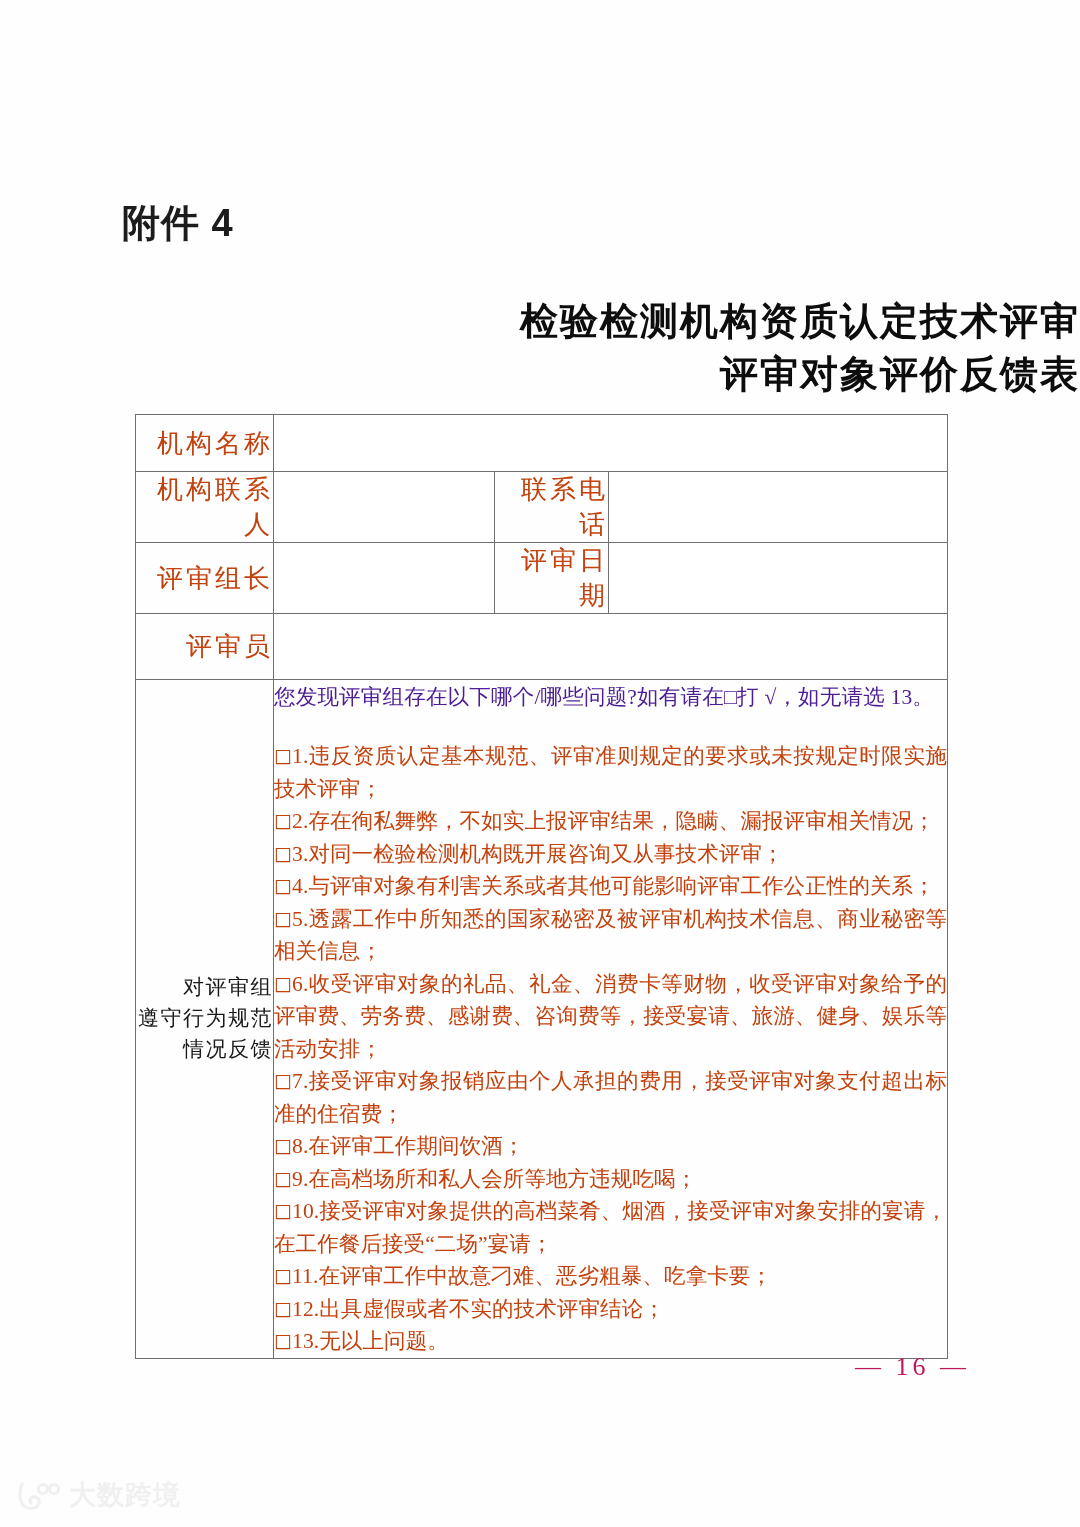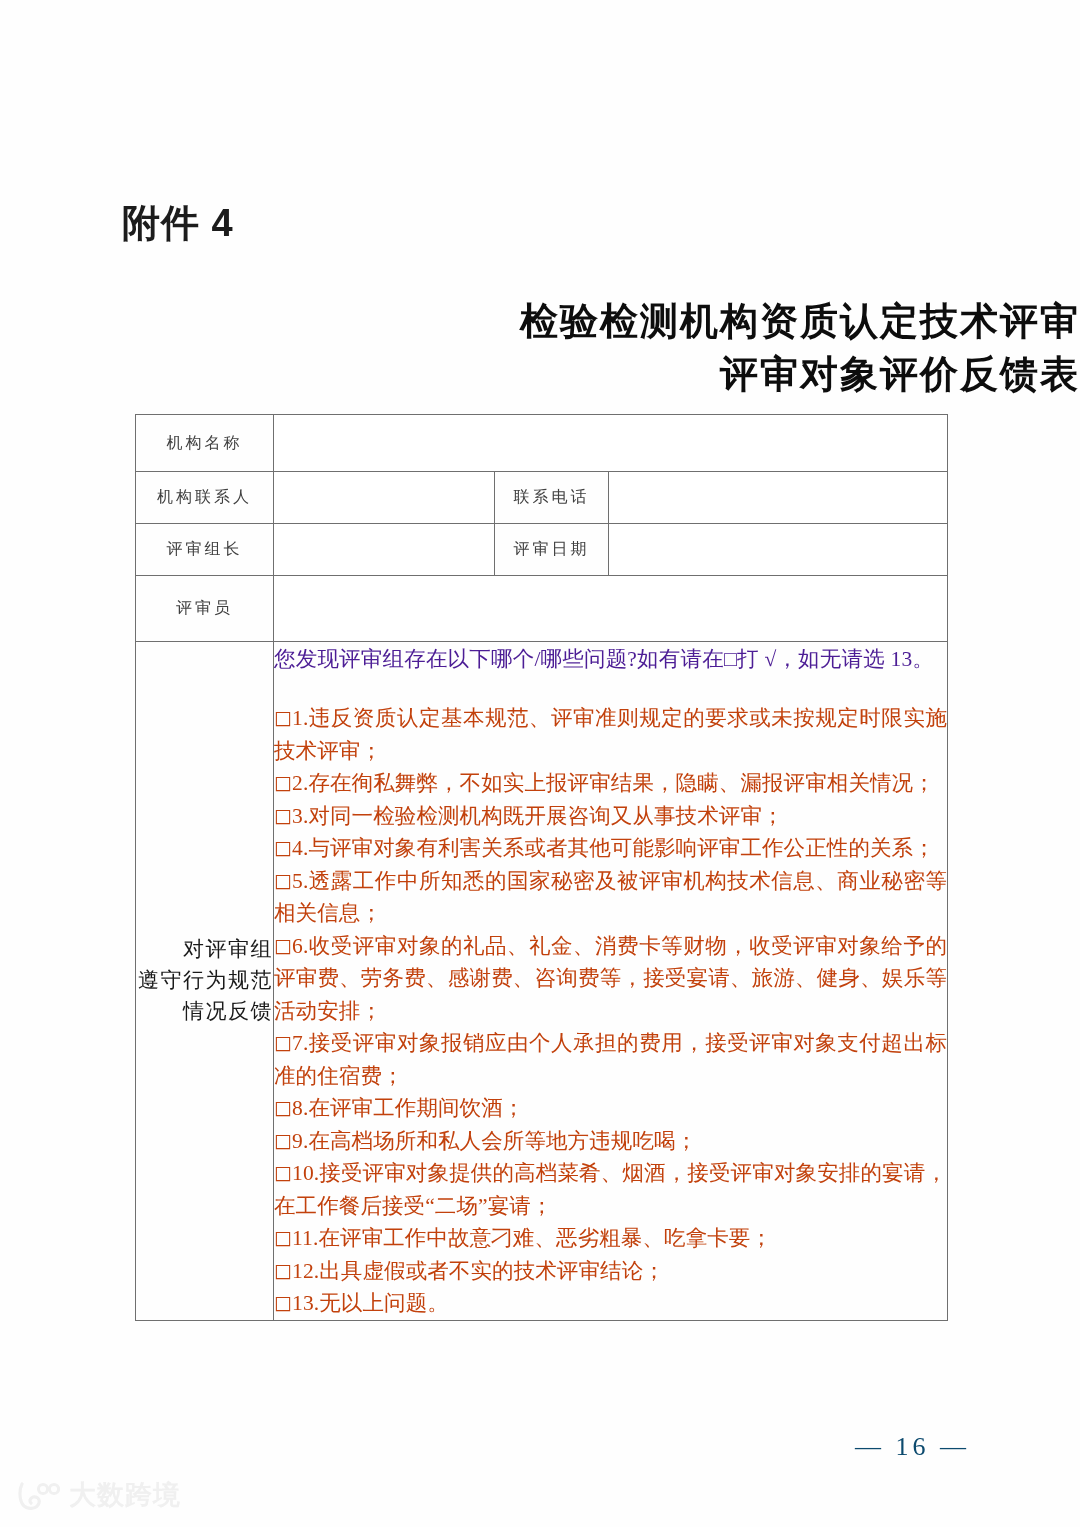--- a/index.html
+++ b/index.html
@@ -59,24 +59,24 @@
     border-collapse: collapse;
     table-layout: fixed;
     font-family: "Liberation Serif", "DejaVu Serif", serif;
   }
   .form-table td {
     border: 1.3px solid #6f6f6f;
     padding: 0;
     vertical-align: middle;
   }
   .label-cell {
-    text-align: center;
-    font-size: 16px;
+    text-align: right;
+    font-size: 26px;
     letter-spacing: 3px;
-    color: #404040;
+    color: #c2410c;
     padding: 6px 4px;
   }
   .value-cell {
     background: #ffffff;
   }
 
   .row-h-a { height: 57px; }
   .row-h-b { height: 52px; }
   .row-h-c { height: 66px; }
 
@@ -119,24 +119,24 @@
     font-size: 19px;
     line-height: 1;
     display: inline-block;
     transform: translateY(-1px);
   }
 
   
   .page-number {
     position: absolute;
     right: 110px;
-    top: 1432px;
+    top: 1352px;
     font-size: 26px;
     letter-spacing: 4px;
-    color: #0c4a6e;
+    color: #be185d;
     font-family: "Liberation Serif", "DejaVu Serif", serif;
   }
 
   
   .watermark {
     position: absolute;
     left: 18px;
     bottom: 14px;
     display: flex;
     align-items: center;

